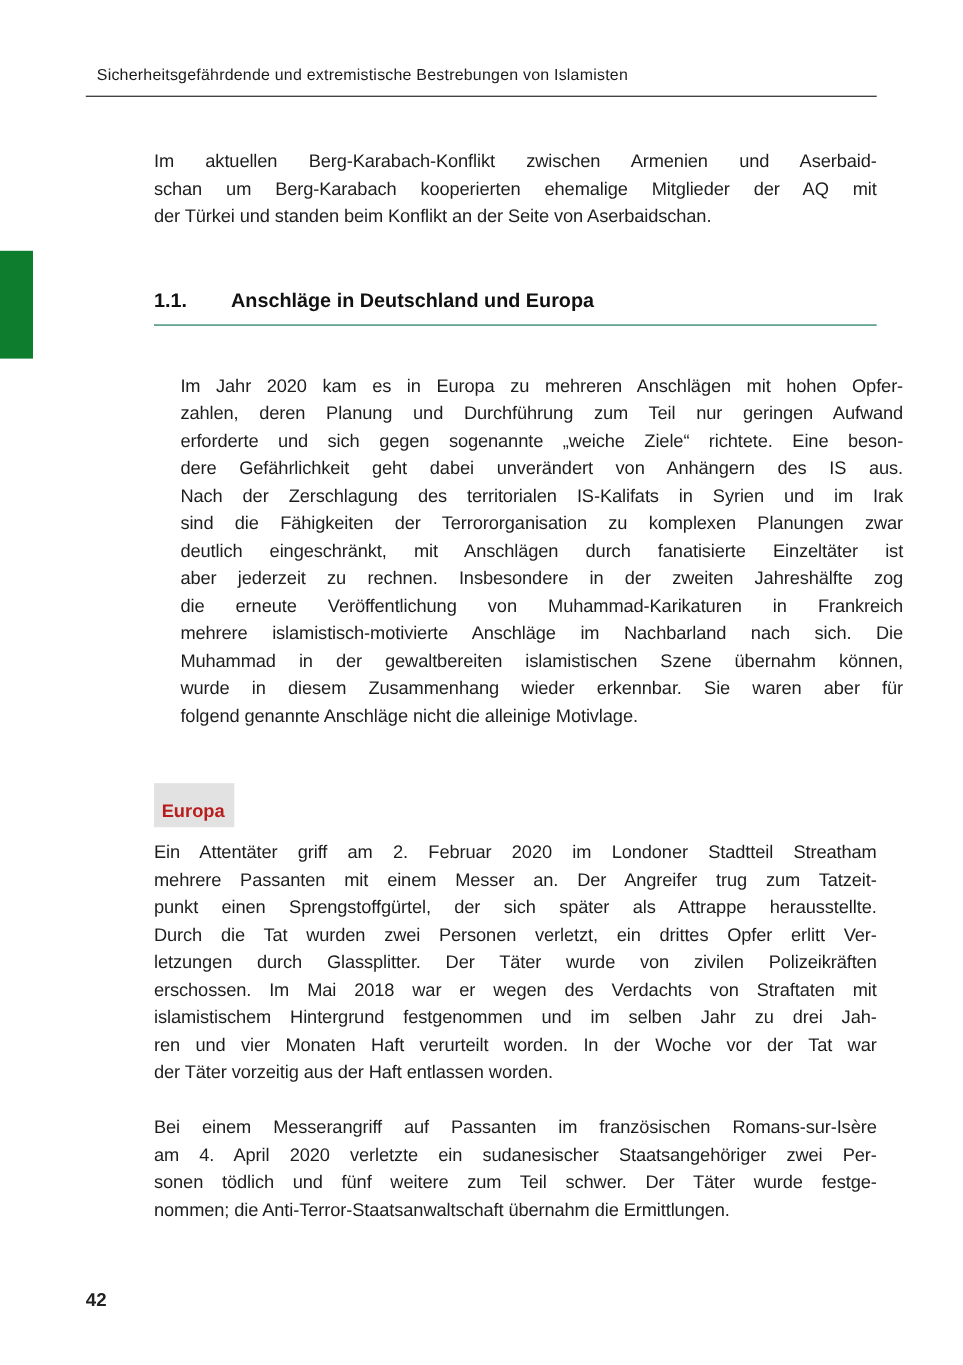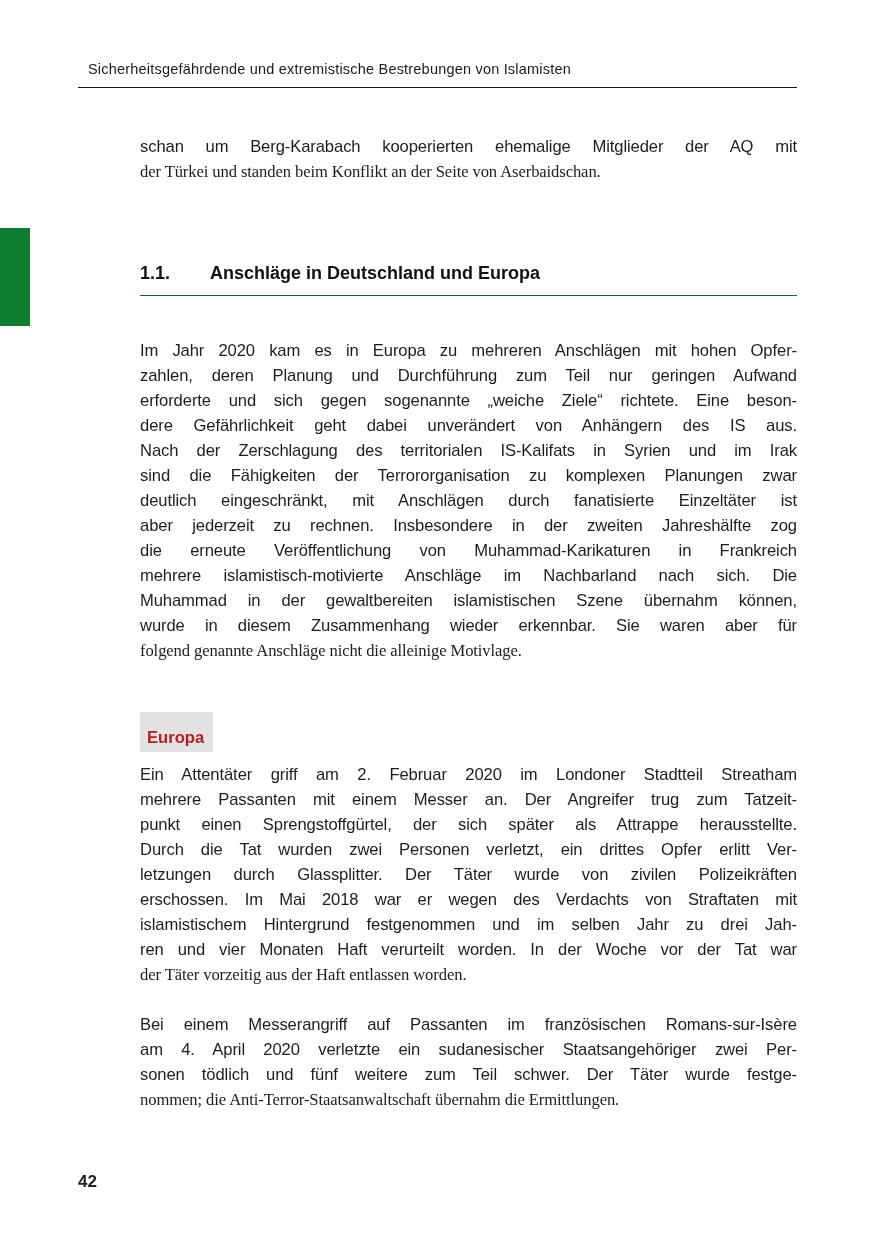--- a/index.html
+++ b/index.html
@@ -52,38 +52,37 @@
     line-height: 25px;
     letter-spacing: -0.1px;
   }
   .line {
     text-align: justify;
     text-align-last: justify;
     white-space: nowrap;
   }
   .line:last-child {
     text-align-last: left;
-    font-family: Liberation Serif, serif;
   }
   .section-heading {
     top: 263px;
     display: flex;
     align-items: center;
     padding-bottom: 11px;
     border-bottom: 1.5px solid #006a4e;
     font-weight: bold;
     font-size: 18px;
     color: #111111;
   }
   .section-number {
     width: 70px;
     flex: 0 0 70px;
   }
   .intro-para  { top: 134px; }
-  .main-para   { top: 338px; }
+  .main-para   { top: 338px; margin-left: 24px; }
   .label-row   { top: 712px; }
   .para-streatham { top: 762px; }
   .para-romans    { top: 1012px; }
   .region-label {
     display: inline-block;
     background: #e2e2e2;
     font-weight: bold;
     font-size: 16.6px;
     line-height: 20px;
     padding: 16px 9px 4px 7px;
@@ -103,20 +102,21 @@
 
 <div class="page">
 
   <div class="running-header">Sicherheitsgefährdende und extremistische Bestrebungen von Islamisten</div>
 
   <div class="header-rule" style="background: rgb(20, 20, 20);"></div>
 
   <div class="section-marker" style="background: rgb(14, 125, 46);"></div>
 
   <div class="content-block body-text intro-para">
+      <div class="line">Im aktuellen Berg-Karabach-Konflikt zwischen Armenien und Aserbaid-</div>
       <div class="line">schan um Berg-Karabach kooperierten ehemalige Mitglieder der AQ mit</div>
       <div class="line">der Türkei und standen beim Konflikt an der Seite von Aserbaidschan.</div>
     </div>
 
   <div class="content-block section-heading" style="border-bottom-color: rgb(0, 106, 78);">
     <span class="section-number">1.1.</span>
     <span class="section-title">Anschläge in Deutschland und Europa</span>
   </div>
 
   <div class="content-block body-text main-para">

